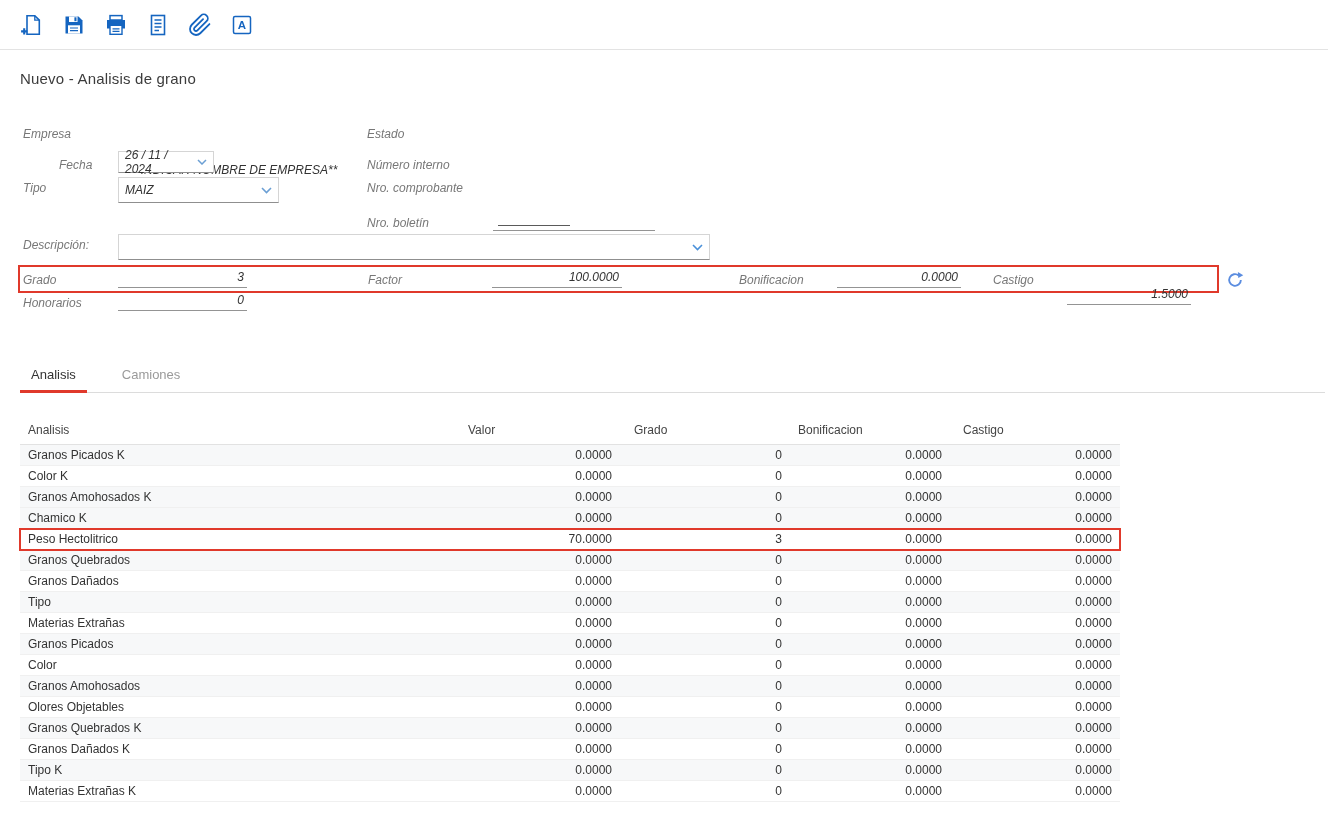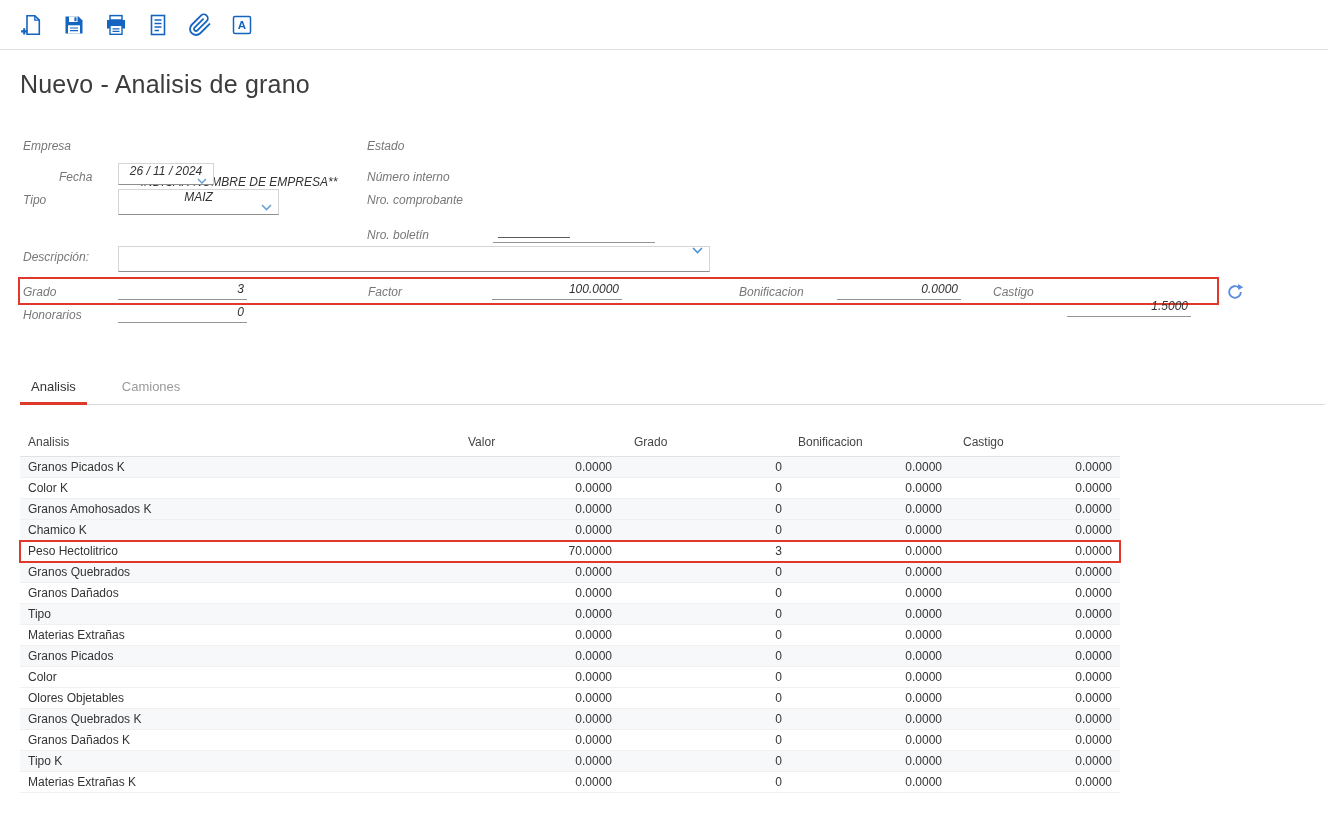--- a/index.html
+++ b/index.html
@@ -18,36 +18,36 @@
     padding:12px 0 11px 19px;
     border-bottom:1px solid #e3e3e3;
   }
   .tool-btn {
     width:26px; height:26px; border:none; background:none; padding:0;
     cursor:pointer; display:flex; align-items:center; justify-content:center;
   }
 
   
   .page-title {
-    font-size:25px; font-weight:400; color:#3c3c3c;
+    font-size:15px; font-weight:400; color:#3c3c3c;
     margin:20px 0 0 20px;
     letter-spacing:0.2px;
   }
 
   
   .form-area { position:relative; height:200px; margin-top:36px; font-size:12px;font-style:italic; }
   .flabel { position:absolute; color:#777; white-space:nowrap; }
   .fvalue { position:absolute; color:#333; white-space:nowrap; }
 
   .input-box {
     position:absolute;
     border:1px solid #d5d5d5; border-bottom:1px solid #8f8f8f;
     background:#fff;
     display:flex; align-items:center;
-    padding:0 6px; color:#333;flex-direction:column;
+    padding:0 6px; color:#333;
   }
   .input-box .chev { margin-left:auto; display:flex; align-items:center; }
 
   .underline-input {
     position:absolute;
     border-bottom:1px solid #949494;
     display:flex; align-items:flex-end; justify-content:flex-end;
     padding:0 3px 3px 3px; color:#333;
   }
   .mask-line {
@@ -326,20 +326,27 @@
         <td class="num">0.0000</td>
         <td class="num">0.0000</td>
       </tr>
       <tr class="">
         <td>Color</td>
         <td class="num">0.0000</td>
         <td class="num">0</td>
         <td class="num">0.0000</td>
         <td class="num">0.0000</td>
       </tr>
+      <tr class="shade">
+        <td>Granos Amohosados</td>
+        <td class="num">0.0000</td>
+        <td class="num">0</td>
+        <td class="num">0.0000</td>
+        <td class="num">0.0000</td>
+      </tr>
       <tr class="">
         <td>Olores Objetables</td>
         <td class="num">0.0000</td>
         <td class="num">0</td>
         <td class="num">0.0000</td>
         <td class="num">0.0000</td>
       </tr>
       <tr class="shade">
         <td>Granos Quebrados K</td>
         <td class="num">0.0000</td>

